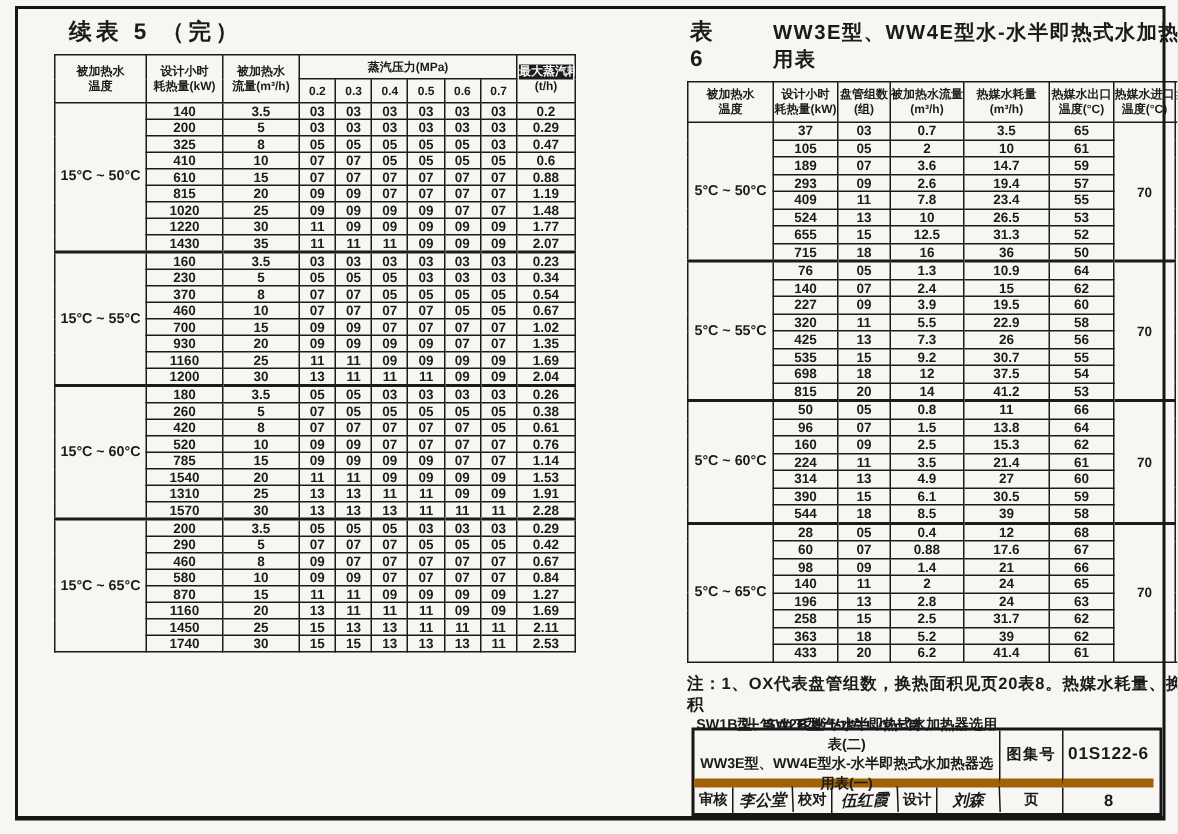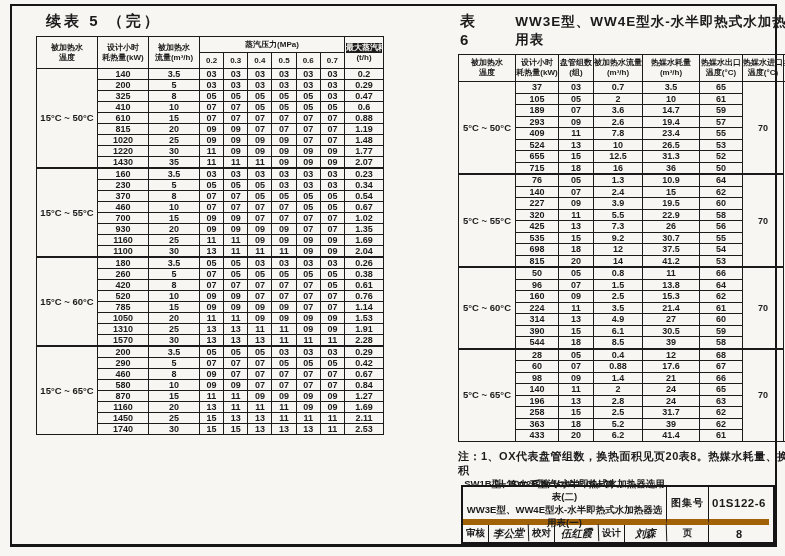--- a/index.html
+++ b/index.html
@@ -262,21 +262,21 @@
             <td>25</td>
             <td>11</td>
             <td>11</td>
             <td>09</td>
             <td>09</td>
             <td>09</td>
             <td>09</td>
             <td>1.69</td>
           </tr>
           <tr>
-            <td>1100</td>
+            <td>1200</td>
             <td>30</td>
             <td>13</td>
             <td>11</td>
             <td>11</td>
             <td>11</td>
             <td>09</td>
             <td>09</td>
             <td>2.04</td>
           </tr>
           <tr class="group-start">
@@ -329,21 +329,21 @@
             <td>15</td>
             <td>09</td>
             <td>09</td>
             <td>09</td>
             <td>09</td>
             <td>07</td>
             <td>07</td>
             <td>1.14</td>
           </tr>
           <tr>
-            <td>1050</td>
+            <td>1540</td>
             <td>20</td>
             <td>11</td>
             <td>11</td>
             <td>09</td>
             <td>09</td>
             <td>09</td>
             <td>09</td>
             <td>1.53</td>
           </tr>
           <tr>

